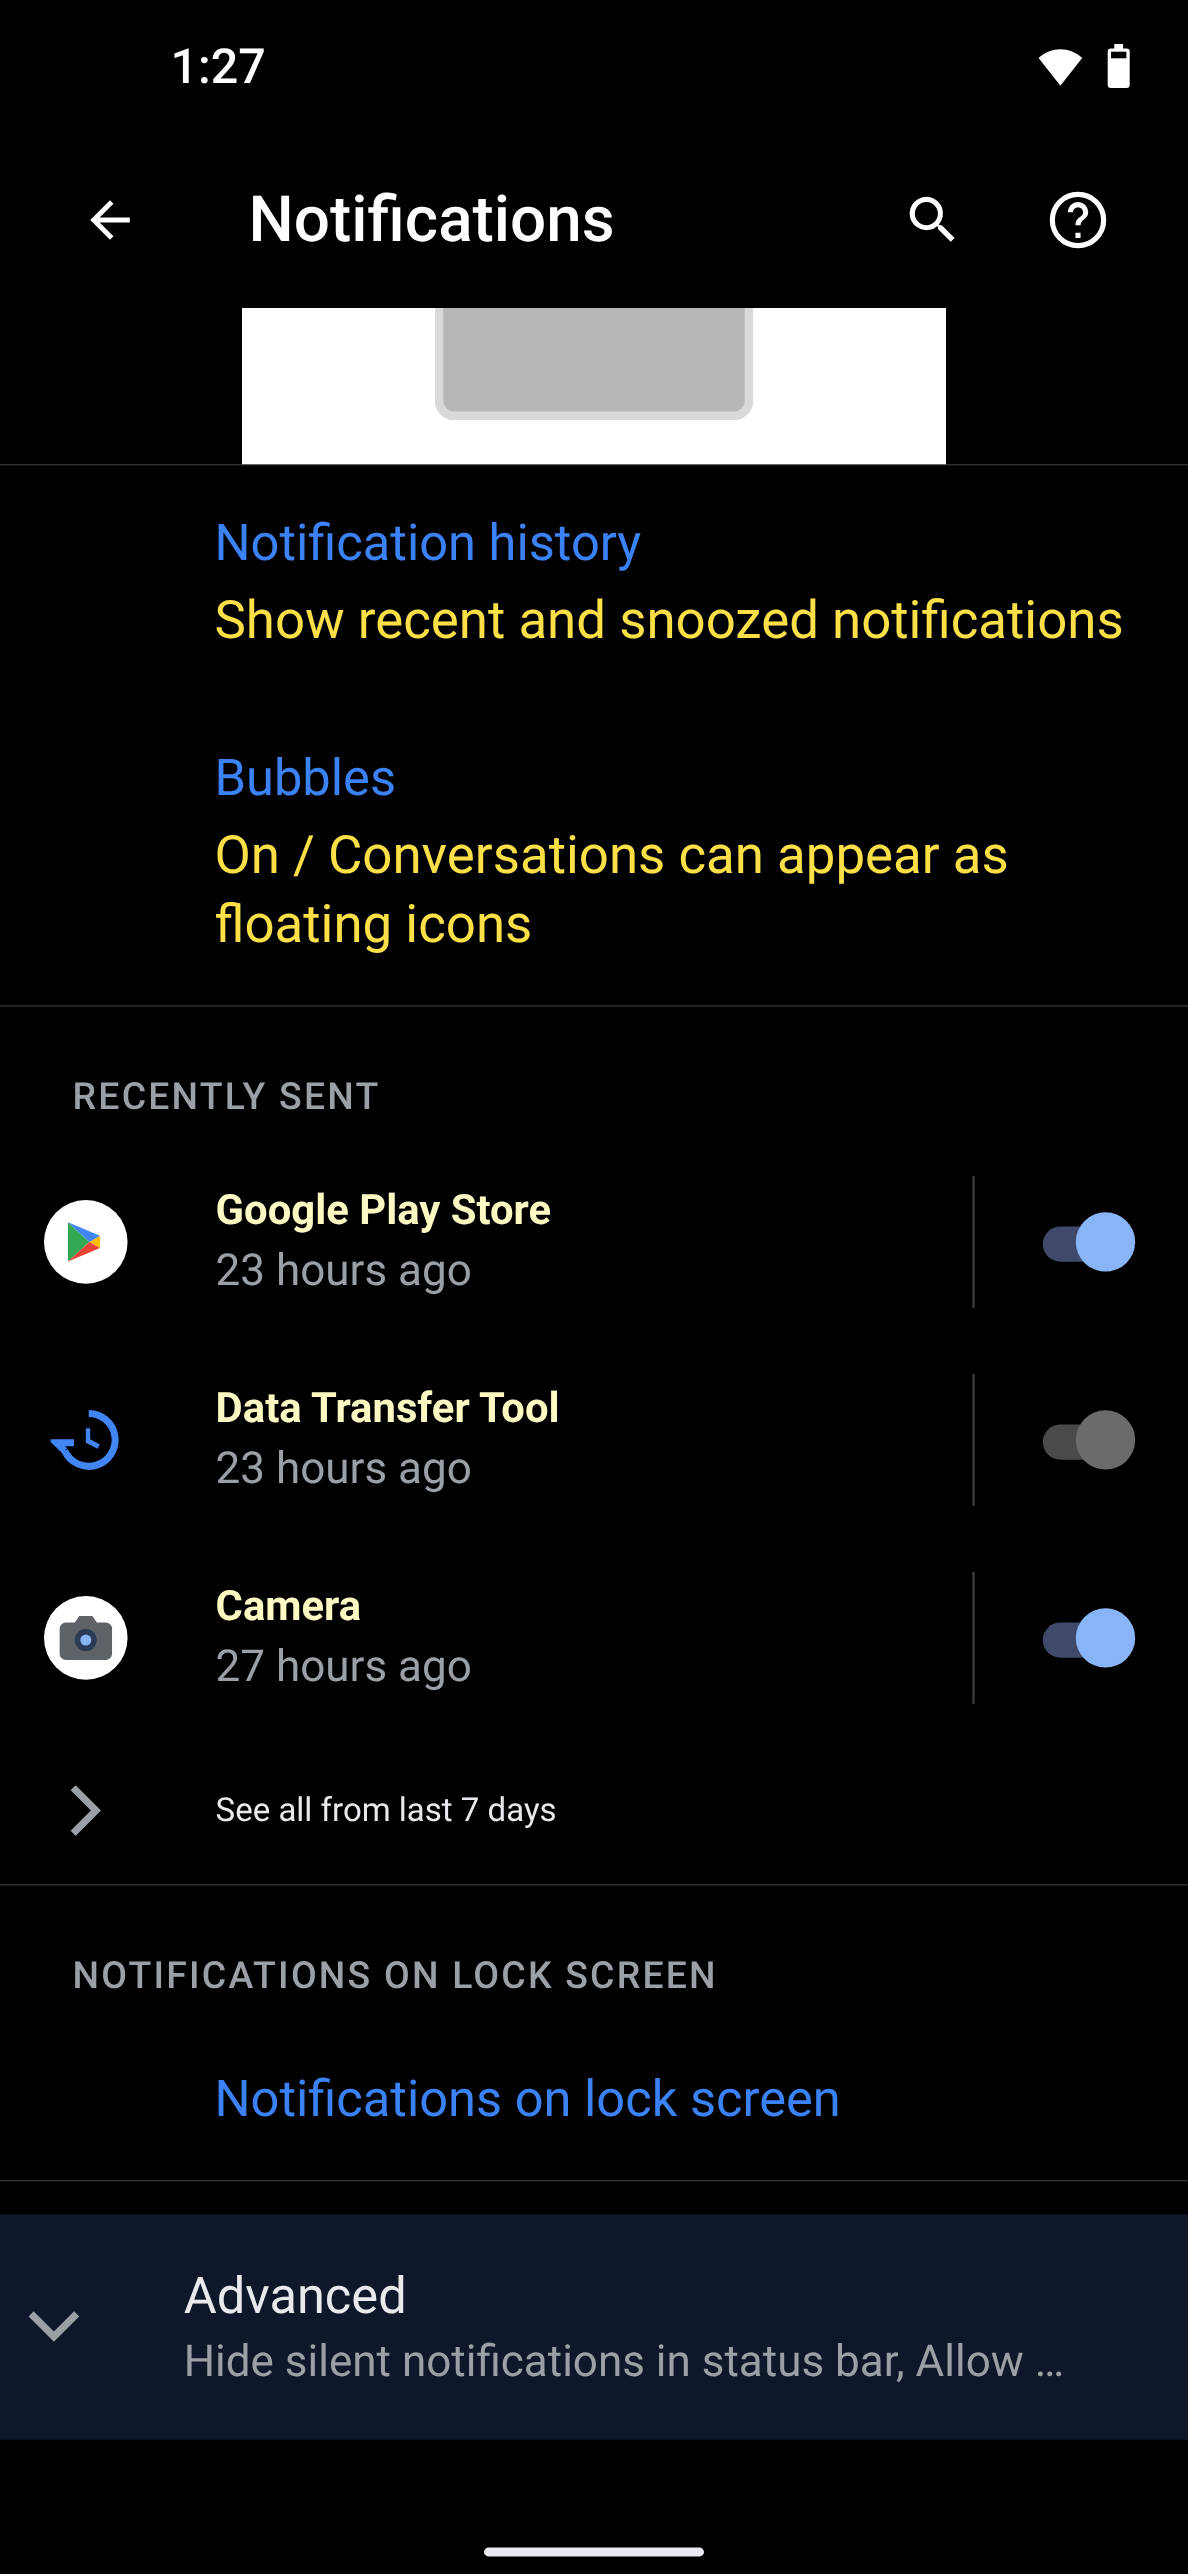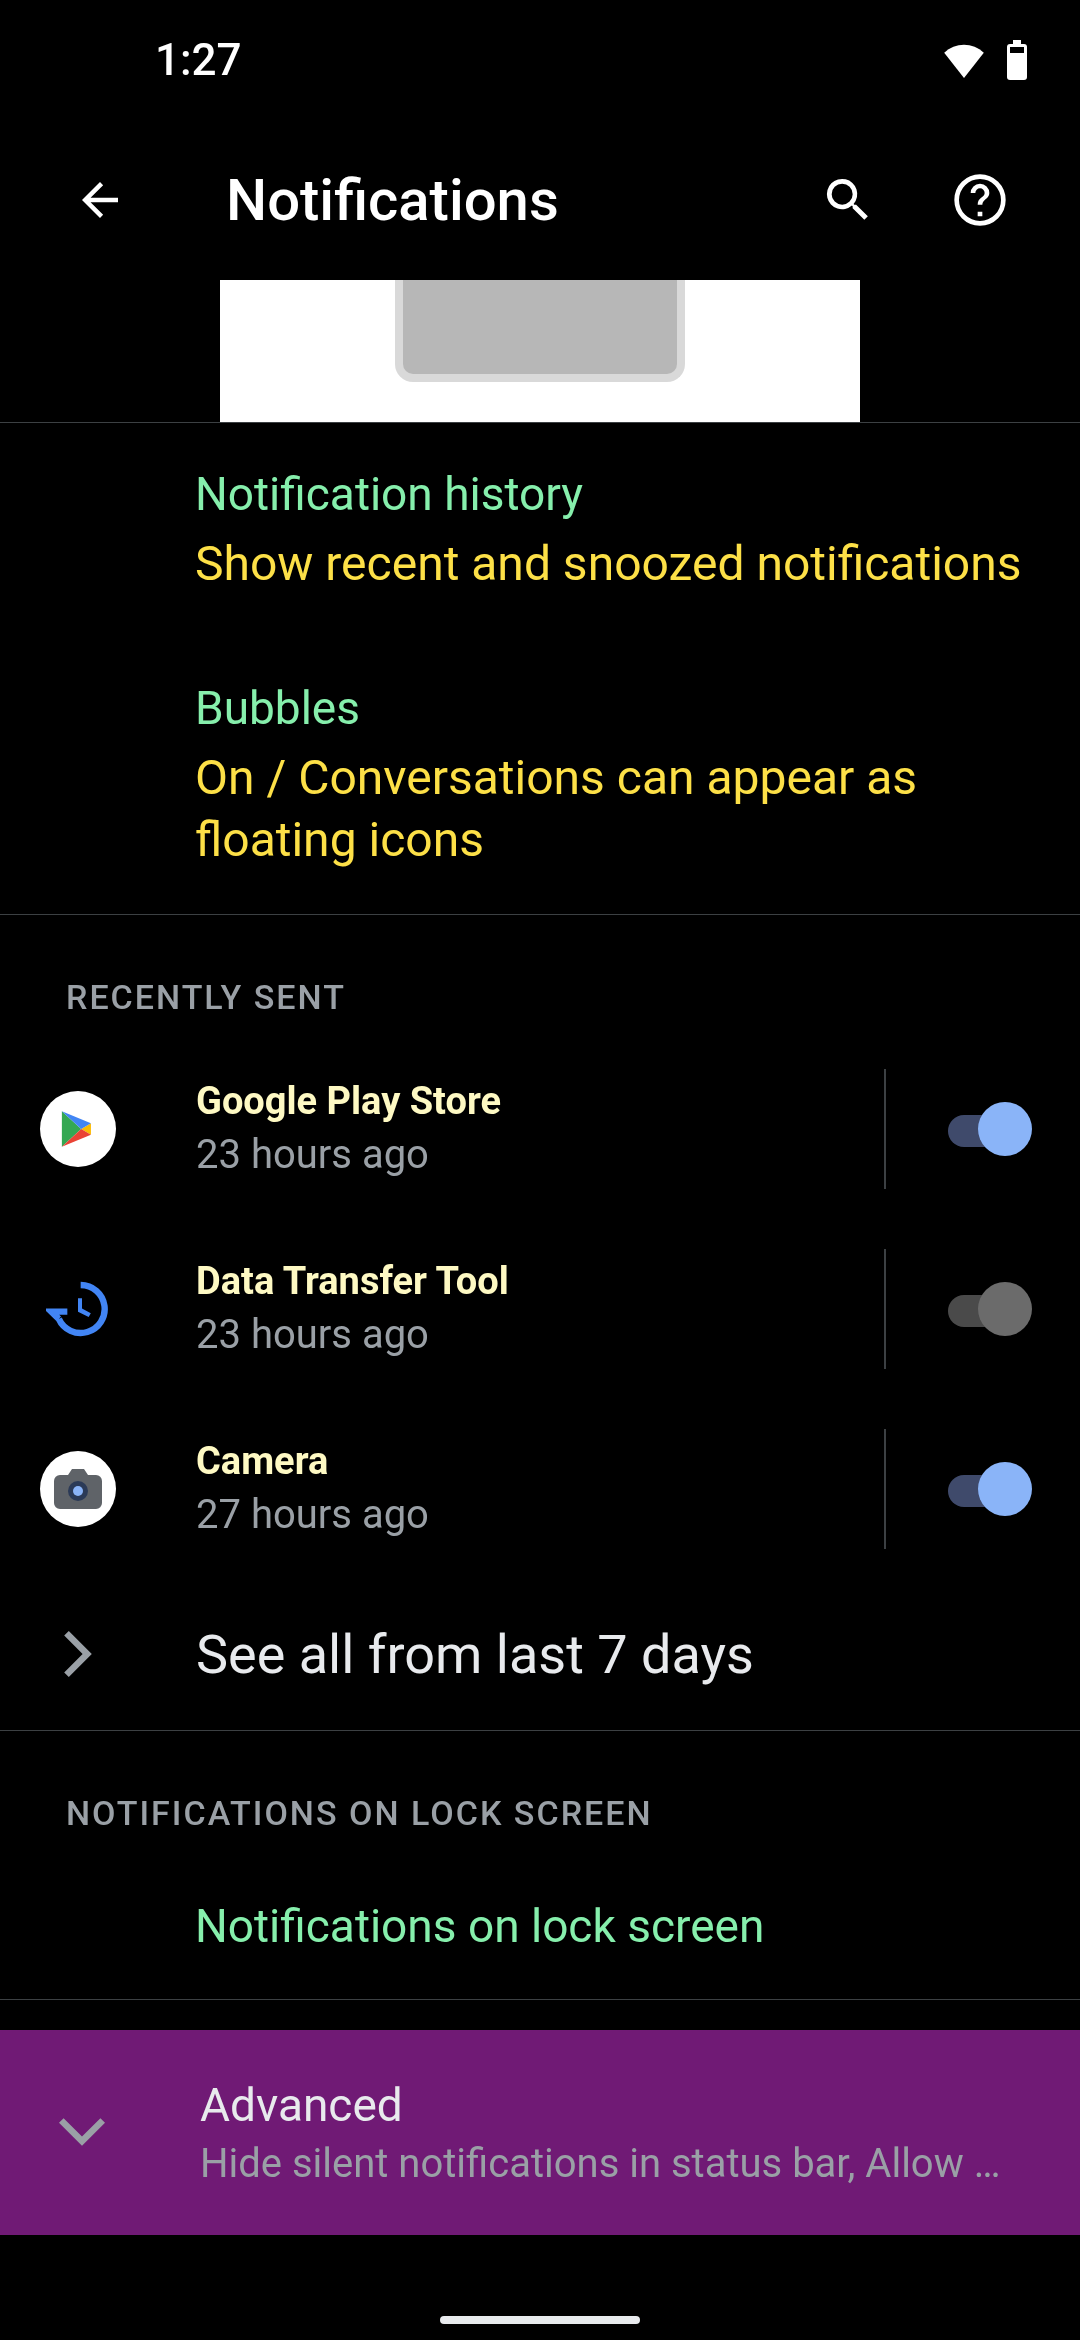--- a/index.html
+++ b/index.html
@@ -13,21 +13,21 @@
   .appbar .title { font-size: 58px; font-weight: 500; color: #fff; flex: 1; margin-left: 30px;}
   .icon-btn { width: 72px; height: 72px; display: flex; align-items: center; justify-content: center; }
   
   .preview { height: 300px; display: flex; justify-content: center; align-items: flex-start; overflow: hidden; }
   .preview-card { width: 640px; height: 160px; background: #fff; border-radius: 0; display:flex; justify-content:center; align-items:flex-start; padding-top:0; }
   .preview-inner { width: 290px; height: 106px; background: #b7b7b7; border: 8px solid #d9d9d9; border-top:none; border-radius: 0 0 18px 18px; margin-top:-4px;}
   
   .divider { height: 1px; background: #3c4043; width: 100%; }
   
   .row { padding: 42px 48px 42px 195px; position: relative; }
-  .row .title { font-size: 46px; color: #86efac; font-weight: 400; line-height: 1.3; }
+  .row .title { font-size: 46px; color: #3b82f6; font-weight: 400; line-height: 1.3; }
   .row .sub { font-size: 48px; color: #fde047; margin-top: 8px; line-height: 1.3; }
   
   .section-header { font-size: 34px; color: #9aa0a6; letter-spacing: 2px; font-weight: 500; padding: 62px 48px 22px 66px; }
   
   .app-row { display: flex; align-items: center; padding: 30px 48px 30px 40px; position: relative; min-height: 170px; }
   .app-icon { width: 76px; height: 76px; border-radius: 50%; margin-right: 80px; flex-shrink: 0; display:flex; align-items:center; justify-content:center; }
   .app-row .text-col { flex: 1; }
   .app-row .app-title { font-size: 38px; color: #fef9c3; font-weight: 700; }
   .app-row .app-sub { font-size: 40px; color: #9aa0a6; margin-top: 8px; }
   .vdiv { width: 2px; height: 120px; background: #3c4043; margin: 0 50px; }
@@ -35,23 +35,23 @@
   .toggle { width: 96px; height: 56px; position: relative; }
   .toggle-track { position: absolute; left: 12px; top: 14px; width: 72px; height: 32px; border-radius: 16px; }
   .toggle-thumb { position: absolute; width: 54px; height: 54px; border-radius: 50%; top: 1px; }
   .toggle.on .toggle-track { background: #3f4a6b; }
   .toggle.on .toggle-thumb { background: #8ab4f8; right: 0; }
   .toggle.off .toggle-track { background: #4a4a4a; }
   .toggle.off .toggle-thumb { background: #6b6b6b; right: 0; }
   
   .see-all { display: flex; align-items: center; padding: 44px 48px 44px 50px; }
   .see-all .chev { width: 56px; display:flex; justify-content:center; margin-right: 90px; }
-  .see-all .label { font-size: 54px; color: #e8eaed; text-align: right; }
-  
-  .advanced { background: #701a75; padding: 48px 48px 48px 54px; display: flex; align-items: center; }
+  .see-all .label { font-size: 30px; color: #e8eaed; text-align: right; }
+  
+  .advanced { background: #0f172a; padding: 48px 48px 48px 21px; display: flex; align-items: center; }
   .advanced .chev { width: 56px; display:flex; justify-content:center; margin-right: 90px; }
   .advanced .text-col .title { font-size: 46px; color: #e8eaed; }
   .advanced .text-col .sub { font-size: 40px; color: #9aa0a6; margin-top: 8px; white-space: nowrap; overflow: hidden; text-overflow: ellipsis; max-width: 820px;}
   
   .nav-handle { position: absolute; bottom: 16px; left: 50%; transform: translateX(-50%); width: 200px; height: 8px; background: #e8eaed; border-radius: 4px; }
   
   svg { display: block; }
 </style>
 </head>
 <body>

